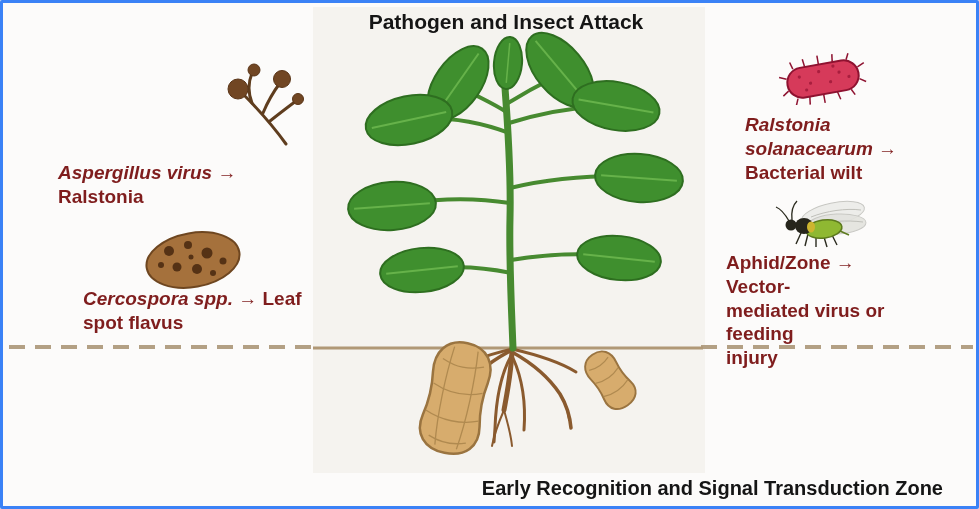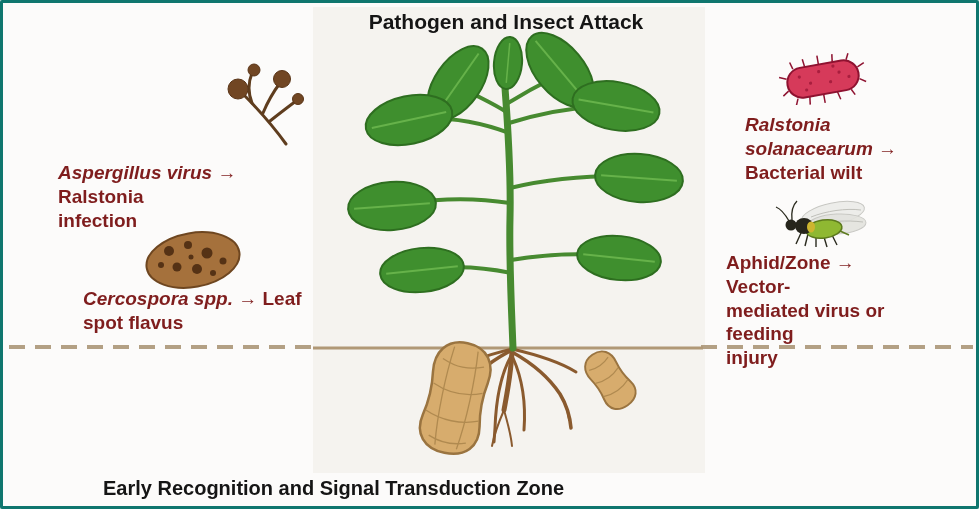--- a/index.html
+++ b/index.html
@@ -1,32 +1,32 @@
 <!DOCTYPE html>
 <html><head>
 <meta charset="utf-8">
 <style>
   * { margin:0; padding:0; box-sizing:border-box; }
   body { background:#e8e8e8; font-family:"Liberation Sans", sans-serif; }
   .figure {
     position:relative; width:979px; height:509px;
-    background:#fcfbfa; border:3px solid #0f766e; border-radius:2px;
+    background:#fcfbfa; border:3px solid #3b82f6; border-radius:2px;
     overflow:hidden; color:#111;
   }
   .panel {
     position:absolute; left:310px; top:4px; width:392px; height:466px;
     background:#f5f3ef;
   }
   .top-title {
     position:absolute; top:7px; left:283px; width:440px;
     text-align:center; font-size:21px; font-weight:bold; color:#151515;
   }
   .bottom-title {
     position:absolute; top:474px; left:100px; width:840px;
-    text-align:left; font-size:20px; font-weight:bold; color:#151515;
+    text-align:right; font-size:20px; font-weight:bold; color:#151515;
   }
   .caption {
     position:absolute; text-align:left; font-weight:bold;
     font-size:19px; line-height:1.25; color:#7f1d1d;
   }
   .cap-asp  { left:55px;  top:158px; width:262px; }
   .cap-cer  { left:80px;  top:284px; width:220px; }
   .cap-ral  { left:742px; top:110px; width:160px; }
   .cap-aph  { left:723px; top:248px; width:198px; }
   .it { font-style:italic; }
@@ -146,21 +146,20 @@
       <circle cx="46" cy="9" r="6"></circle>
       <circle cx="90" cy="38" r="5.5"></circle>
     </g>
   </svg>
 
   <div class="caption cap-asp">
     <div>
       <span class="it">Aspergillus virus</span>
       <span>→ Ralstonia</span>
     </div>
-    <div>infection</div>
   </div>
 
   <svg class="abs-svg" style="left:138px; top:224px;" width="104" height="66" viewBox="0 0 104 66">
     <g transform="rotate(-10 52 33)">
       <ellipse cx="52" cy="33" rx="47" ry="27" fill="#a5713c" stroke="#6e4620" stroke-width="2"></ellipse>
     </g>
     <g fill="#4f2d12" opacity="0.92">
       <circle cx="28" cy="24" r="5"></circle>
       <circle cx="47" cy="18" r="4"></circle>
       <circle cx="66" cy="26" r="5.5"></circle>

